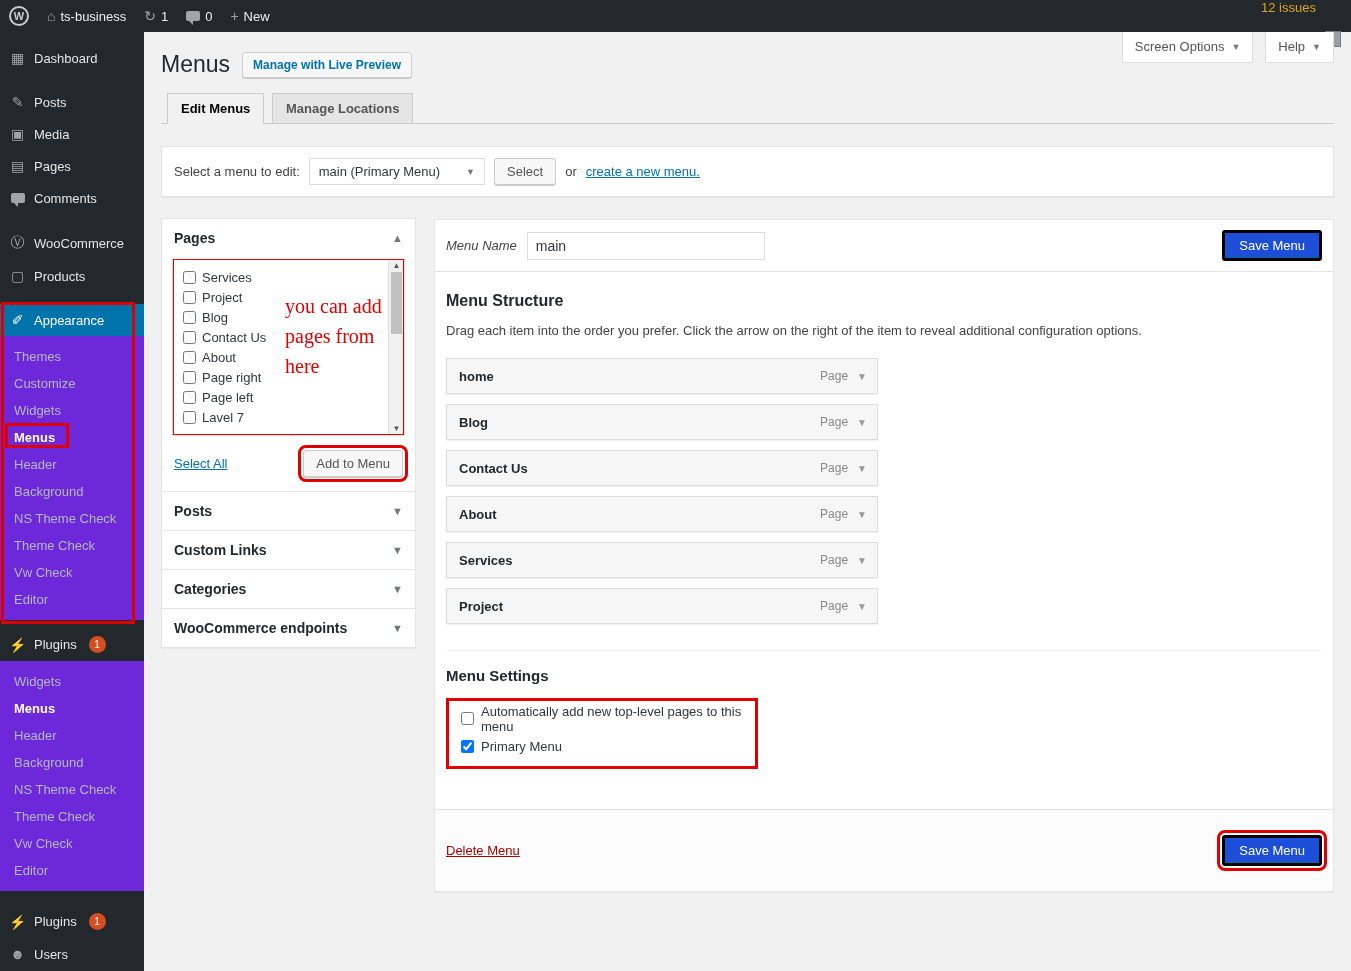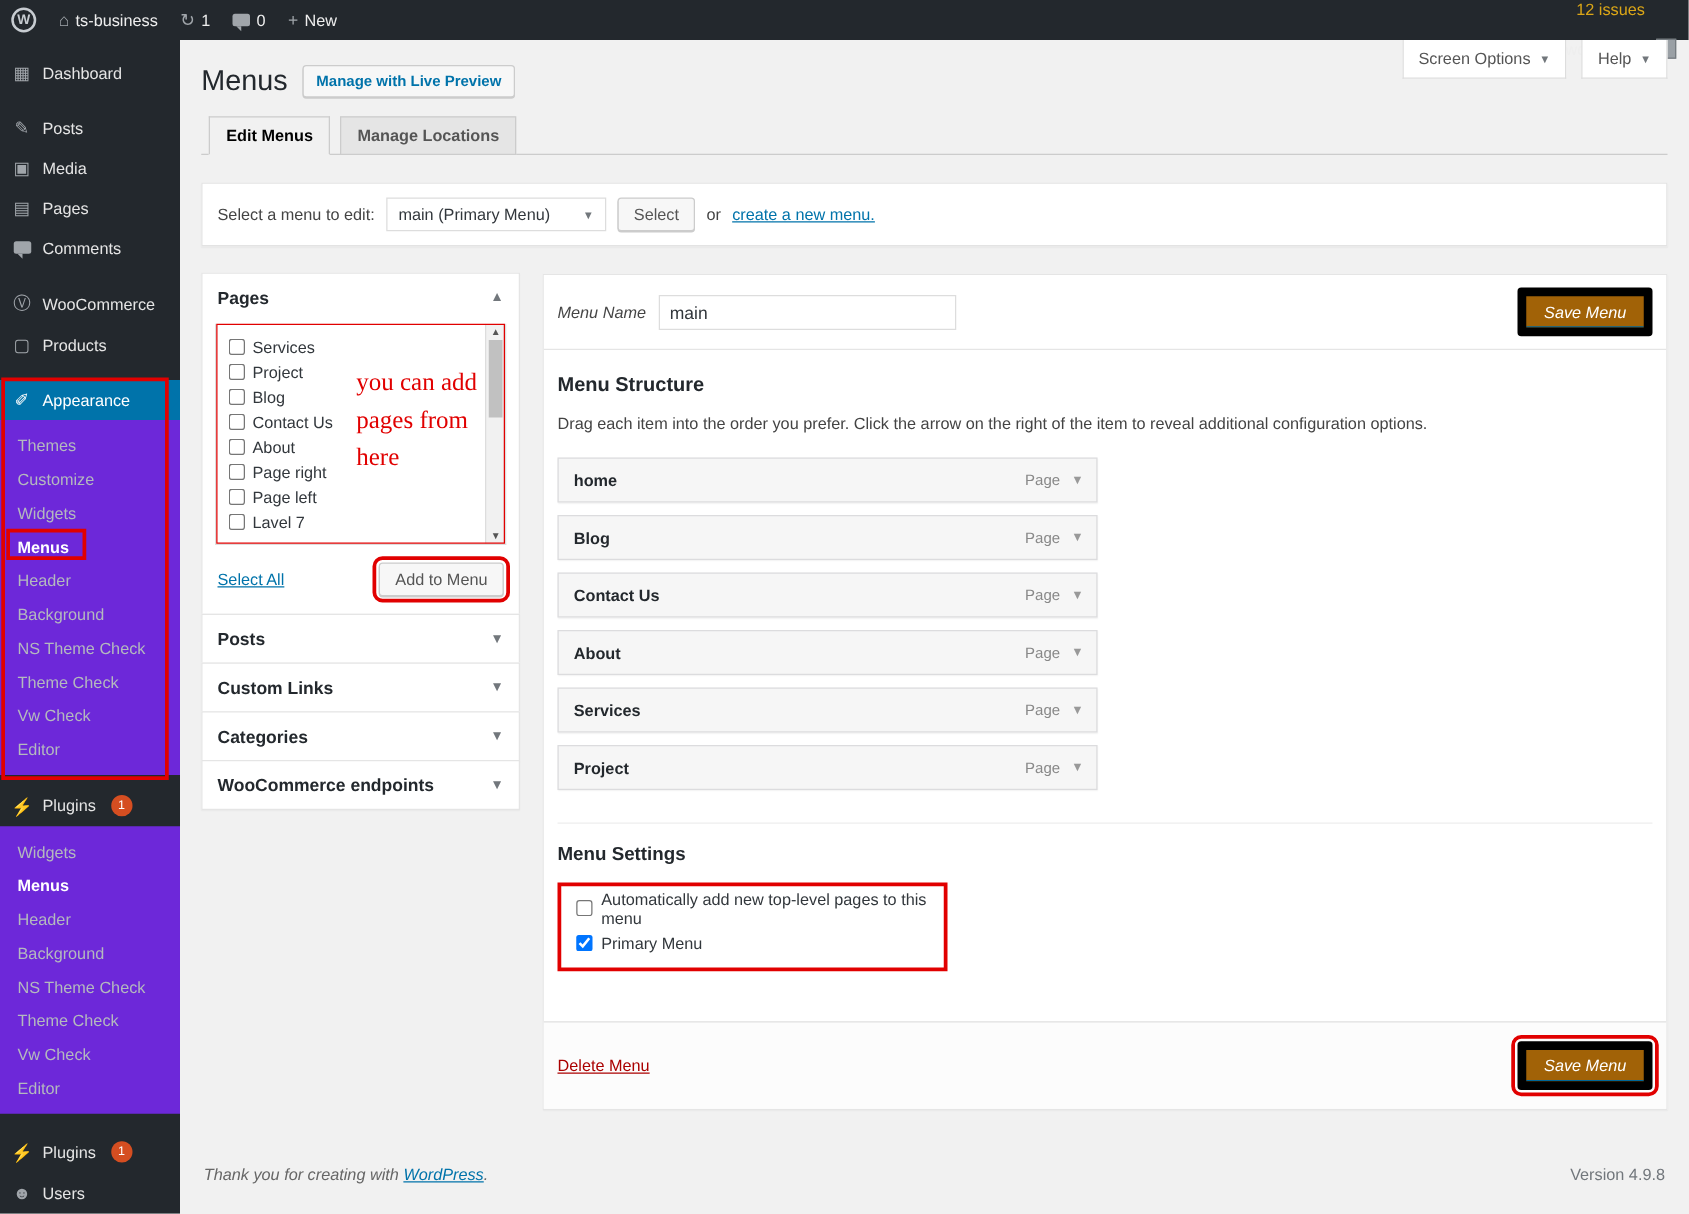--- a/index.html
+++ b/index.html
@@ -83,39 +83,39 @@
   .ann-note { position: absolute; left: 112px; top: 32px; width: 104px; font-family: "Liberation Serif", serif; font-size: 20px; line-height: 30px; color: #e10000; z-index: 4; pointer-events: none; }
   .panel-actions { display: flex; justify-content: space-between; align-items: center; padding: 14px 2px 2px; }
   .select-all { color: #0073aa; text-decoration: underline; font-size: 13px; }
   .red-outline { outline: 3px solid #e10000; outline-offset: 2px; }
 
   
   .editor-box { background: #fff; border: 1px solid #e5e5e5; box-shadow: 0 1px 1px rgba(0,0,0,.04); }
   .name-bar { display: flex; align-items: center; gap: 10px; padding: 10px 11px; border-bottom: 1px solid #e5e5e5; }
   .name-label { font-style: italic; color: #464646; }
   .name-input { width: 238px; padding: 5px 8px; border: 1px solid #ddd; font-size: 14px; color: #32373c; font-family: inherit; }
-  .button-primary { background: #a16207; border: 7px solid #000000; color: #fff; border-radius: 3px; padding: 5px 14px; font-size: 13px; cursor: pointer; box-shadow: inset 0 -1px 0 #006799; font-family: inherit; font-style: italic; }
+  .button-primary { background: #1d4ed8; border: 3px solid #000000; color: #fff; border-radius: 3px; padding: 5px 14px; font-size: 13px; cursor: pointer; box-shadow: inset 0 -1px 0 #006799; font-family: inherit; }
   .editor-body { padding: 14px 11px 0; }
   .structure-title { font-size: 16px; font-weight: 600; color: #23282d; margin-top: 6px; }
   .structure-help { margin-top: 13px; color: #444; }
   .menu-items { margin-top: 20px; }
   .menu-item-bar { width: 432px; height: 36px; background: #f6f6f6; border: 1px solid #dcdcde; display: flex; align-items: center; justify-content: space-between; padding: 0 10px 0 12px; margin-bottom: 10px; cursor: move; box-shadow: 0 1px 1px rgba(0,0,0,.05); }
   .mi-label { font-weight: bold; font-size: 13px; color: #23282d; }
   .mi-right { display: flex; align-items: center; gap: 9px; }
   .mi-type { font-size: 12px; color: #888; }
   .mi-arrow { color: #999; font-size: 10px; cursor: pointer; }
   .settings { margin-top: 26px; border-top: 1px solid #eee; padding: 16px 0 18px; }
   .settings-title { font-size: 15px; font-weight: 600; color: #23282d; }
   .settings-grid { display: flex; margin-top: 14px; }
   .sg-labels { width: 166px; display: flex; flex-direction: column; gap: 13px; padding-top: 11px; flex-shrink: 0; }
   .sg-label { font-style: italic; color: #666; height: 17px; }
   .sg-fields { border: 3px solid #e10000; padding: 9px 12px 11px; display: flex; flex-direction: column; gap: 11px; width: 312px; }
   .sg-field { display: flex; align-items: center; gap: 7px; color: #32373c; height: 17px; }
   .sg-field input { cursor: pointer; }
-  .publishing { display: flex; justify-content: space-between; align-items: center; background: #fcfcfc; border-top: 1px solid #dfdfdf; padding: 15px 11px; margin-top: 22px; }
+  .publishing { display: flex; justify-content: space-between; align-items: center; background: #fcfcfc; border-top: 1px solid #dfdfdf; padding: 25px 11px; margin-top: 22px; }
   .delete-link { color: #a00; text-decoration: underline; }
 
   .page-footer { display: flex; justify-content: space-between; margin-top: 44px; padding: 0 2px; color: #72777c; }
   .thanks { font-style: italic; color: #666; }
   .thanks a { text-decoration: underline; }
   .version { color: #72777c; }
 </style>
 </head>
 <body>
 
@@ -434,22 +434,15 @@
           </div>
 
           <div class="publishing">
             <a class="delete-link">Delete Menu</a>
             <button class="button-primary red-outline">Save Menu</button>
           </div>
         </div>
       </div>
     </div>
 
-    <div class="page-footer">
-      <span class="thanks">
-        <span>Thank you for creating with</span>
-        <a>WordPress</a><span>.</span>
-      </span>
-      <span class="version">Version 4.9.8</span>
-    </div>
 
   </main>
 </div>
 
 </body></html>

